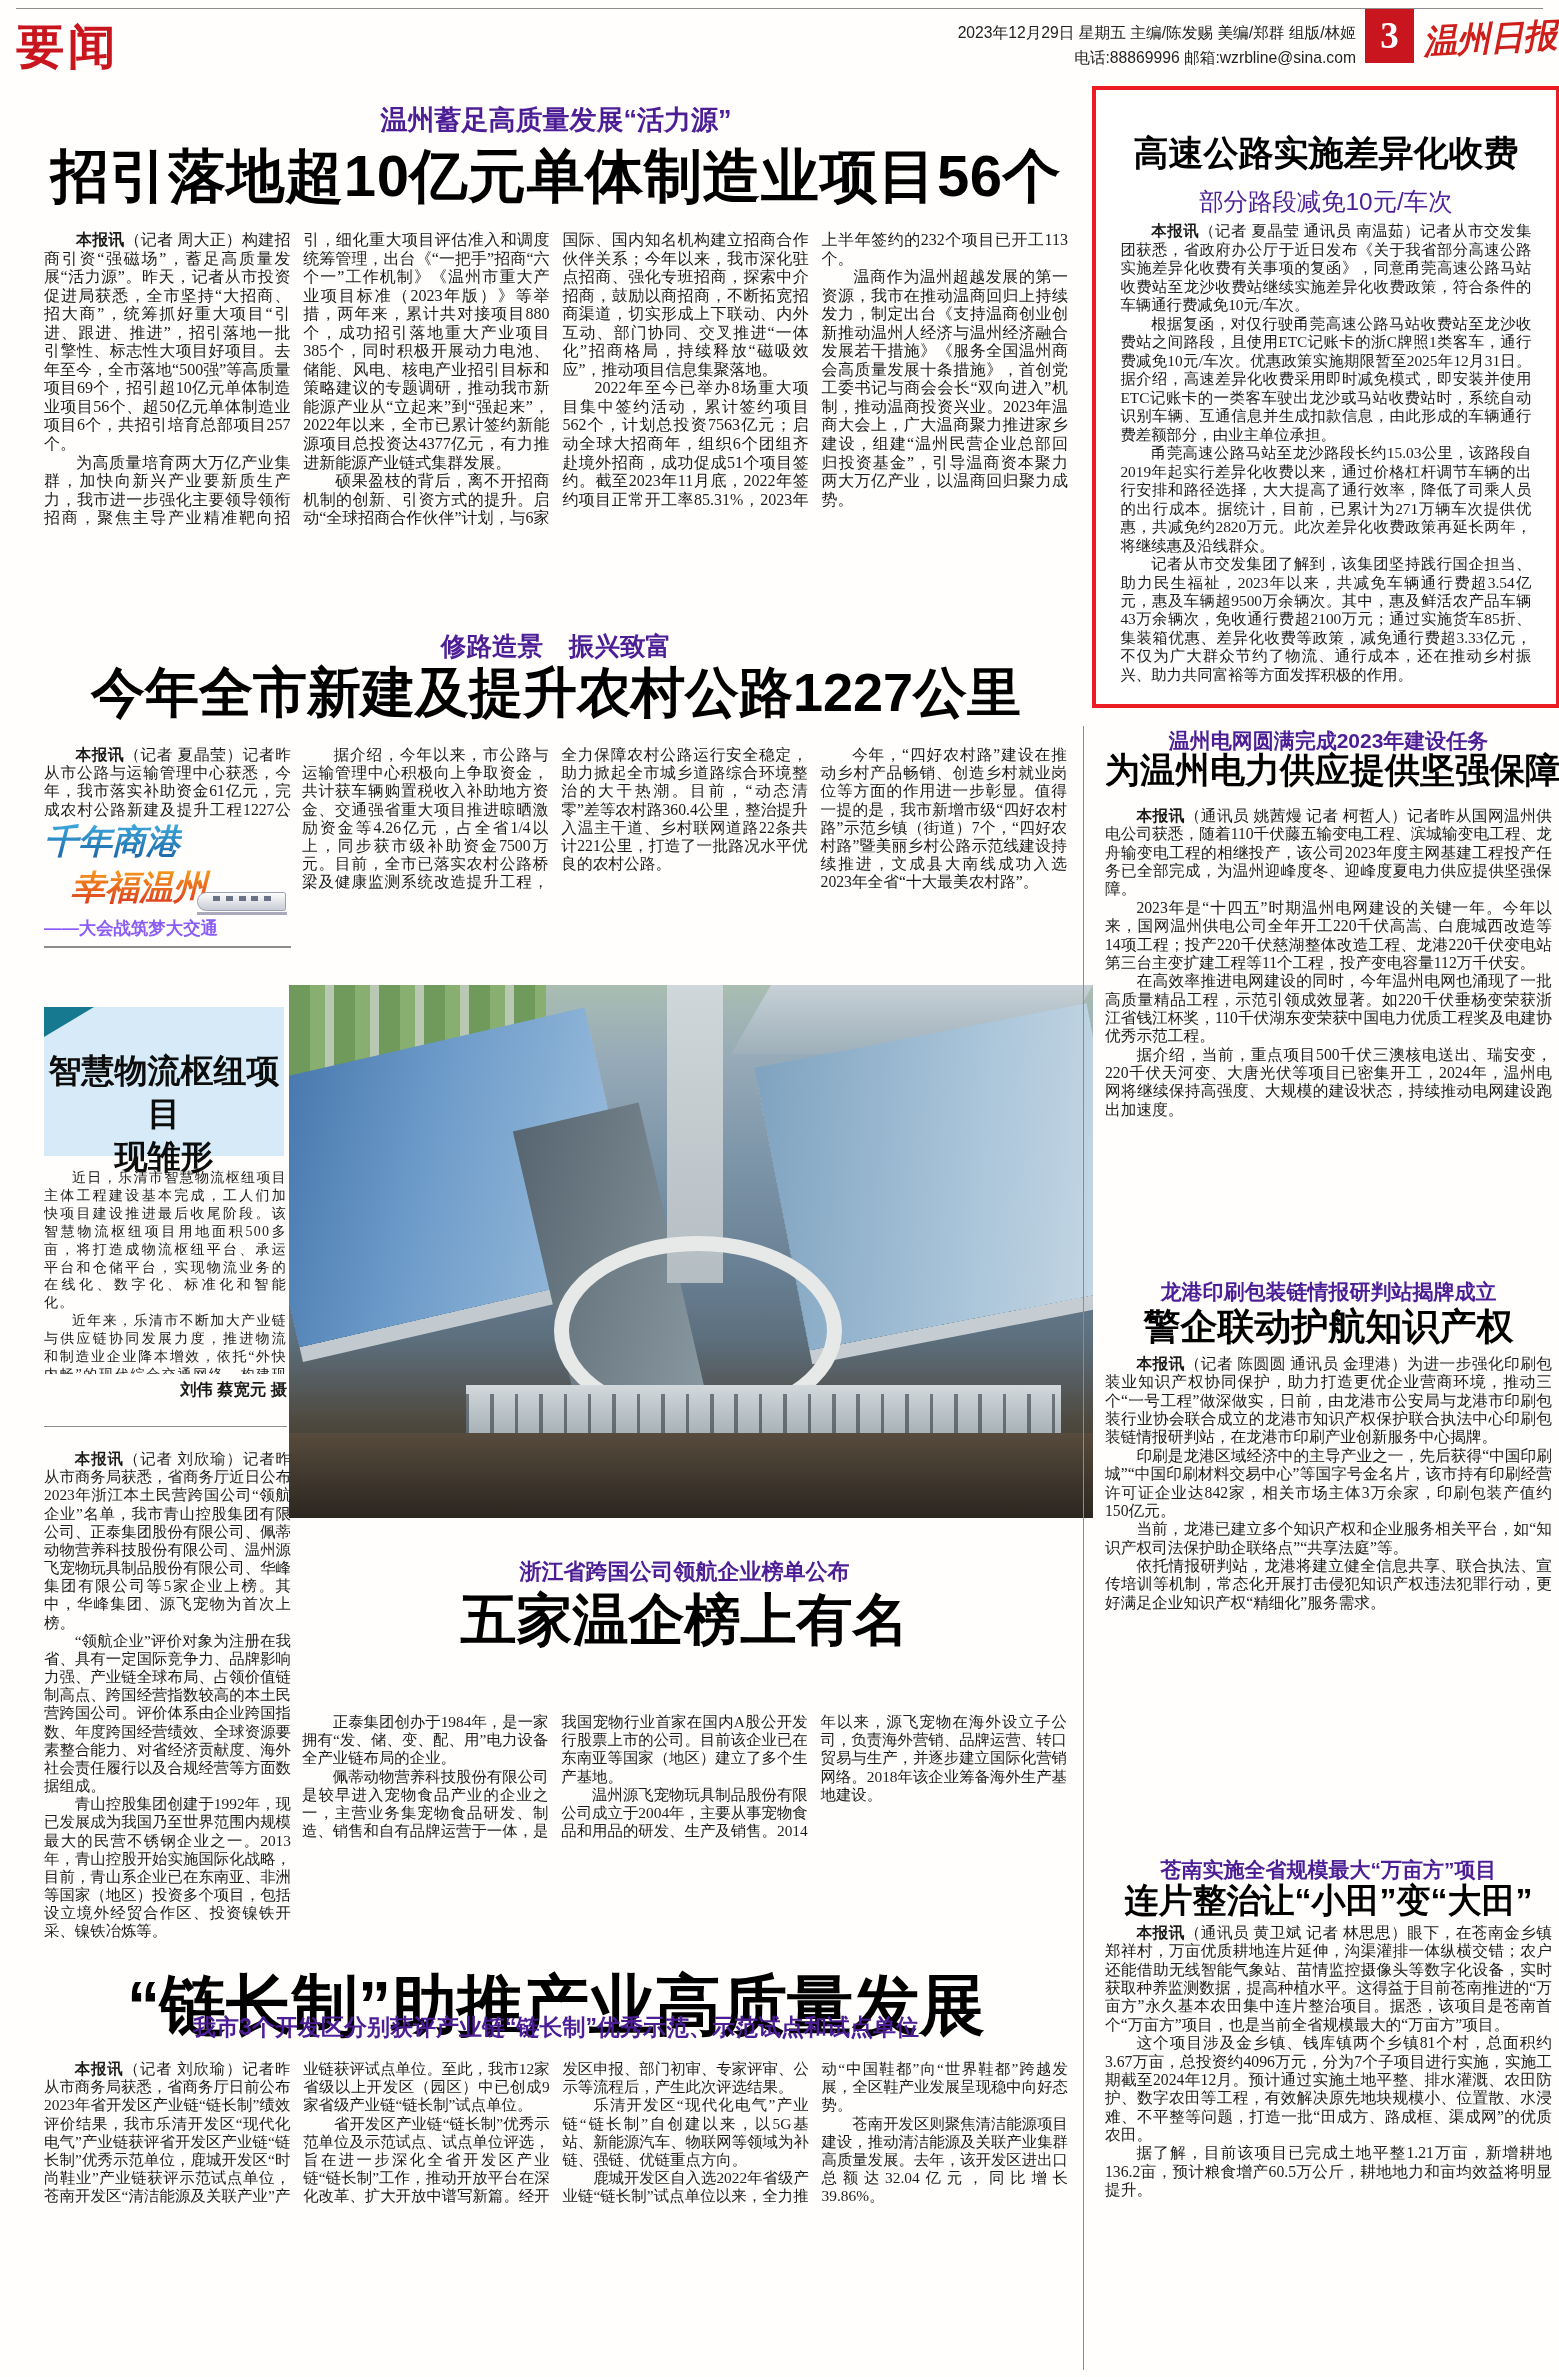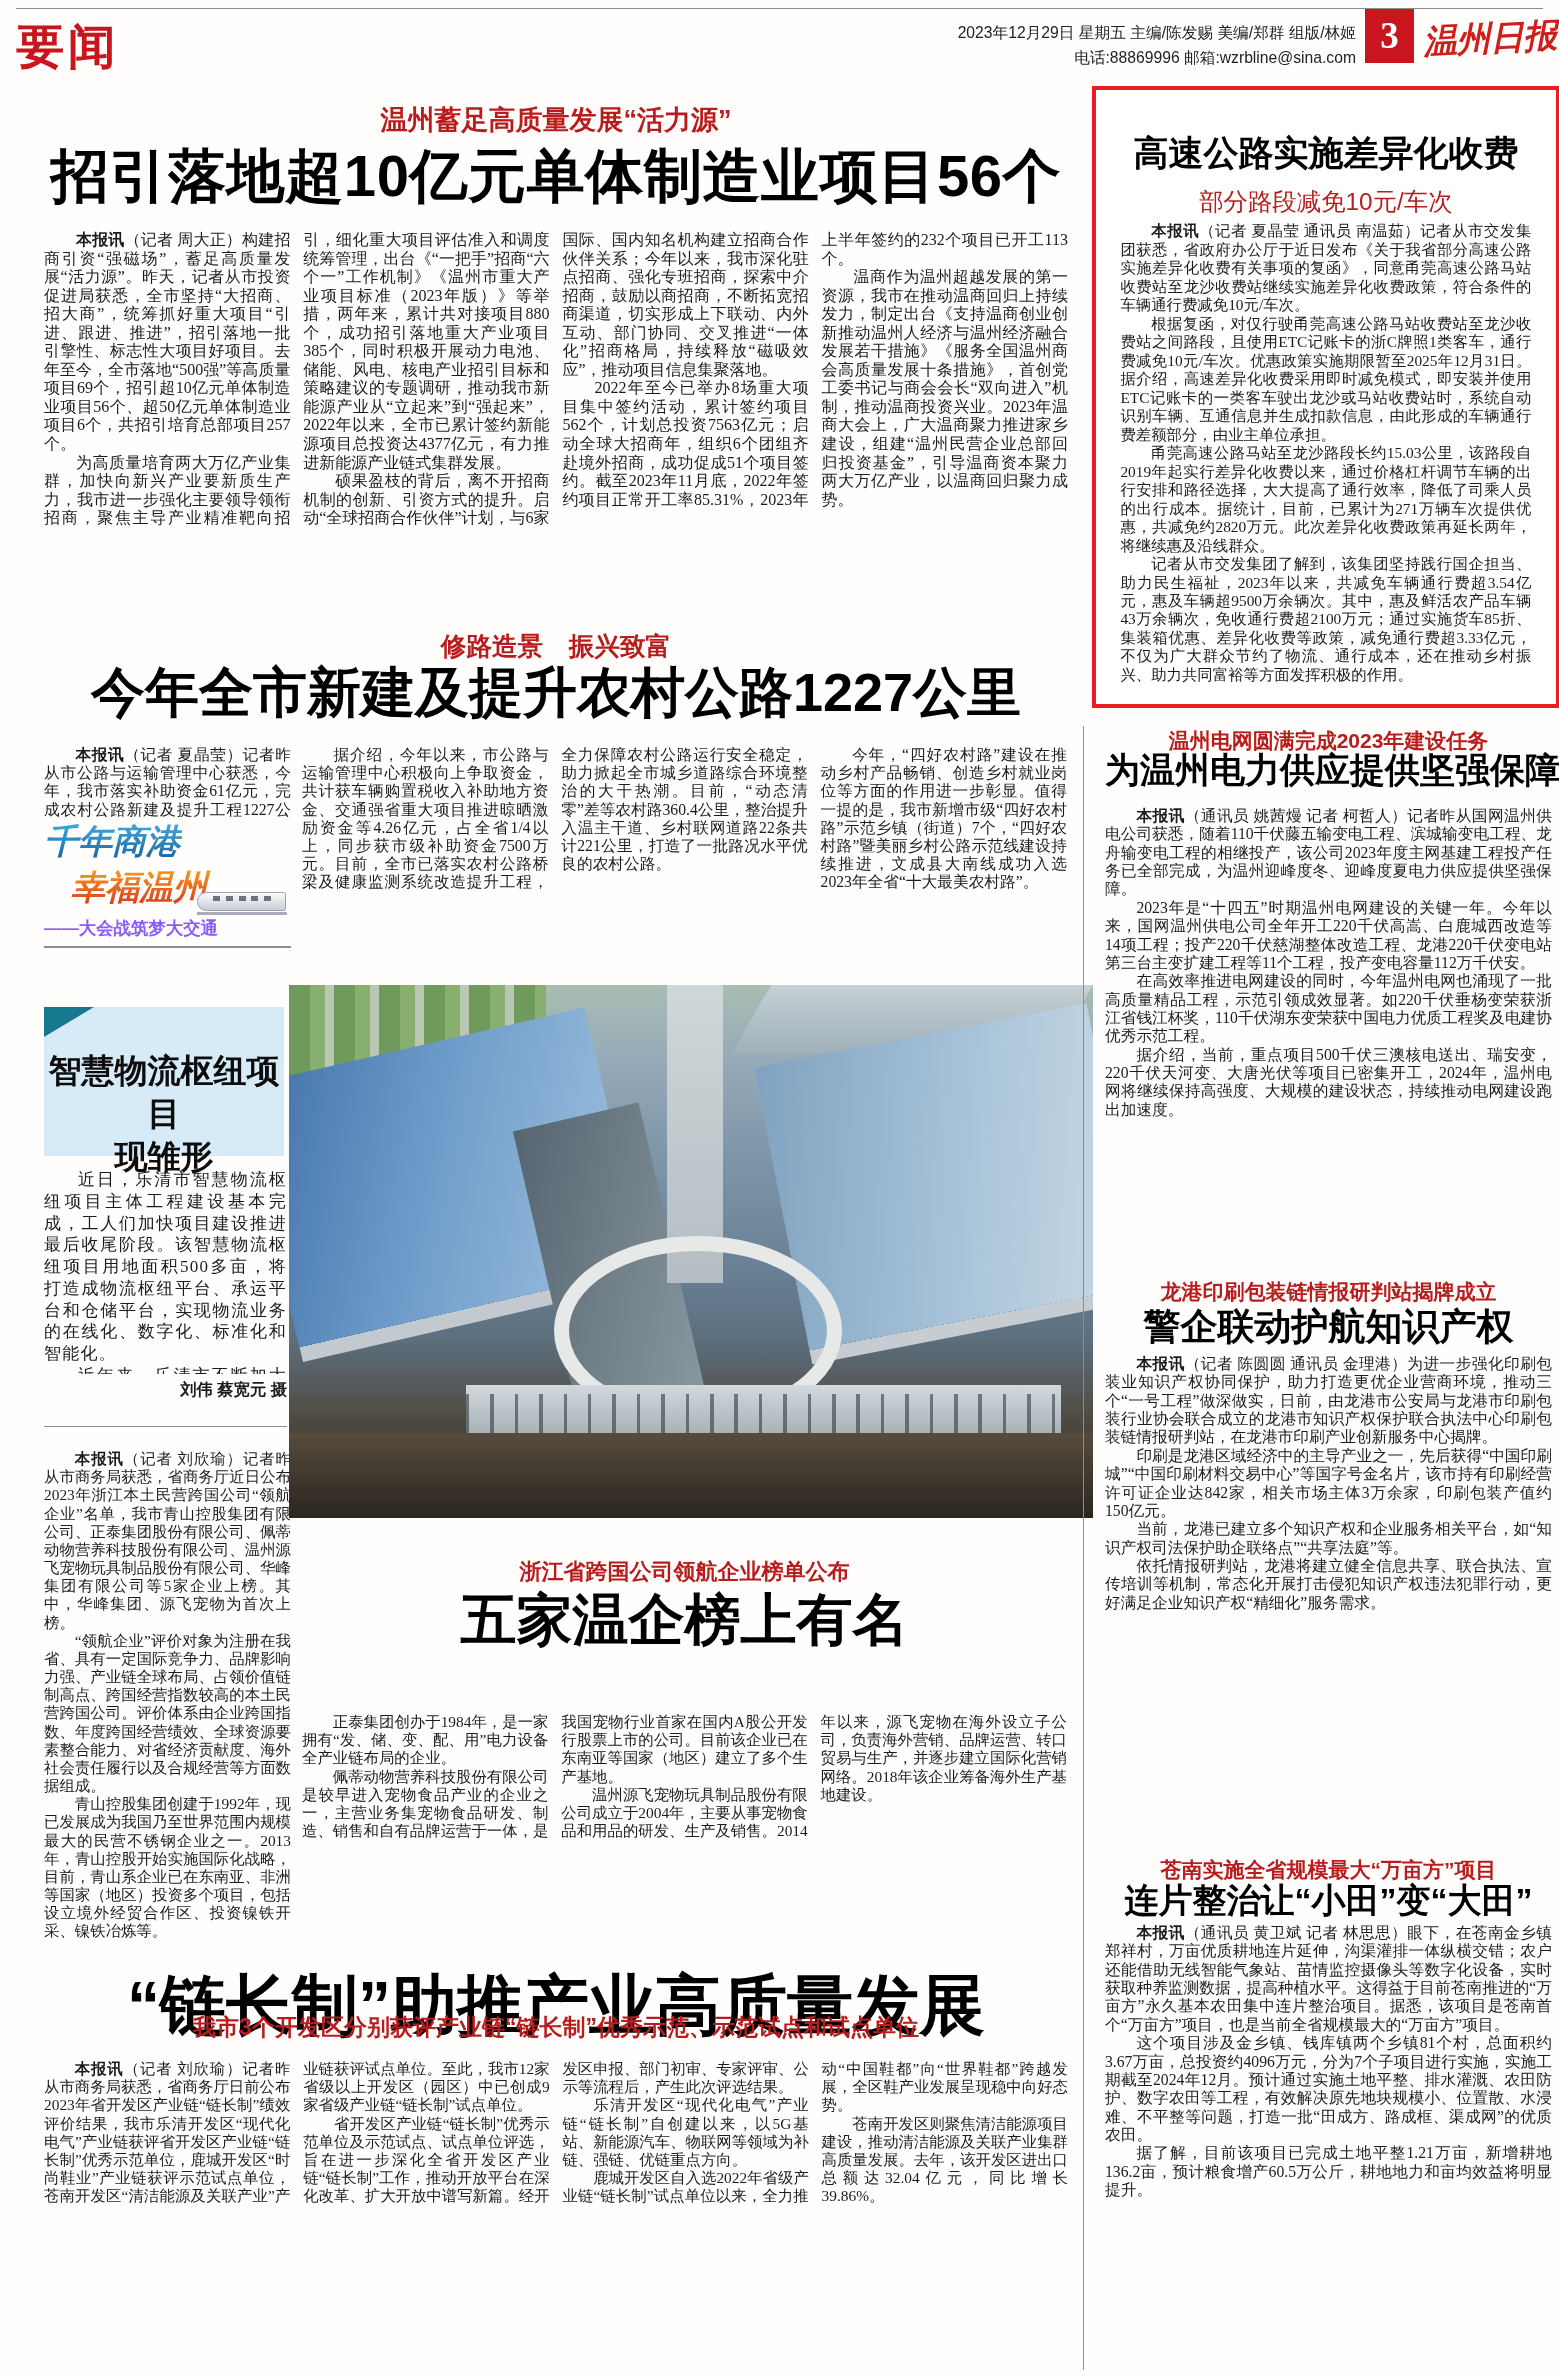--- a/index.html
+++ b/index.html
@@ -11,21 +11,21 @@
   .section-label{font-family:"Liberation Sans","DejaVu Sans",sans-serif;font-weight:900;
         color:#c9161e;font-size:48px;letter-spacing:3.5px;}
   .dateblock{font-family:"Liberation Sans","DejaVu Sans",sans-serif;font-size:15.7px;
         color:#222;text-align:right;line-height:1.6;}
   .pagebox{background:#c9161e;color:#fff;text-align:center;font-weight:700;
         font-size:37px;line-height:54px;font-family:"Liberation Serif",serif;}
   .masthead{font-weight:900;font-style:italic;color:#cf1f1a;font-size:34px;
         letter-spacing:-0.6px;transform:rotate(-3deg);white-space:nowrap;}
   
   .kicker{font-family:"Liberation Sans","DejaVu Sans",sans-serif;font-weight:700;
-        text-align:center;color:#b91c1c;}
+        text-align:center;color:#4c1d95;}
   .headline{font-family:"Liberation Sans","DejaVu Sans",sans-serif;font-weight:900;
         text-align:center;color:#000;white-space:nowrap;}
   .bodytext{text-align:justify;}
   .bodytext p.para{margin:0;text-indent:2em;}
   .cols3{column-count:3;column-gap:12.8px;}
   .cols4{column-count:4;column-gap:12.8px;}
   .label{font-family:"Liberation Sans","DejaVu Sans",sans-serif;font-weight:700;}
   
   .tollbox{border:4.1px solid #ec1c24;background:#fff;}
   .tollbox .headline{white-space:normal;}
@@ -137,21 +137,21 @@
     <div class="ph-roadtop"></div>
     <div class="ph-whl"></div>
     <div class="ph-whl2"></div>
     <div class="ph-whr"></div>
     <div class="ph-road"></div>
     <div class="ph-loop"></div>
     <div class="ph-canopy"></div>
     <div class="ph-dirt"></div>
   </div>
 
-  <div class="abs bodytext caption" style="left:44px;top:1169px;width:243px;height:205px;overflow:hidden;font-size:17px;line-height:1.28;">
+  <div class="abs bodytext caption" style="left:44px;top:1169px;width:243px;height:205px;overflow:hidden;font-size:14px;line-height:1.28;">
     <div>
         <p class="para">近日，乐清市智慧物流枢纽项目主体工程建设基本完成，工人们加快项目建设推进最后收尾阶段。该智慧物流枢纽项目用地面积500多亩，将打造成物流枢纽平台、承运平台和仓储平台，实现物流业务的在线化、数字化、标准化和智能化。</p>
         <p class="para">近年来，乐清市不断加大产业链与供应链协同发展力度，推进物流和制造业企业降本增效，依托“外快内畅”的现代综合交通网络，构建现代化多式联运体系，加快现代物流业发展壮大。</p>
       </div>
   </div>
   <div class="abs credit" style="left:44px;top:1379px;width:243px;font-size:16.3px;">刘伟 蔡宽元 摄</div>
   <div class="abs rule" style="left:44px;top:1426px;width:243px;height:1.2px;"></div>
 
   <div class="abs bodytext" style="left:44px;top:1450px;width:247px;height:496px;overflow:hidden;font-size:15.4px;line-height:1.18;">
     <p class="para"><b class="label">本报讯</b><span>（记者 刘欣瑜）记者昨从市商务局获悉，省商务厅近日公布2023年浙江本土民营跨国公司“领航企业”名单，我市青山控股集团有限公司、正泰集团股份有限公司、佩蒂动物营养科技股份有限公司、温州源飞宠物玩具制品股份有限公司、华峰集团有限公司等5家企业上榜。其中，华峰集团、源飞宠物为首次上榜。</span></p>

